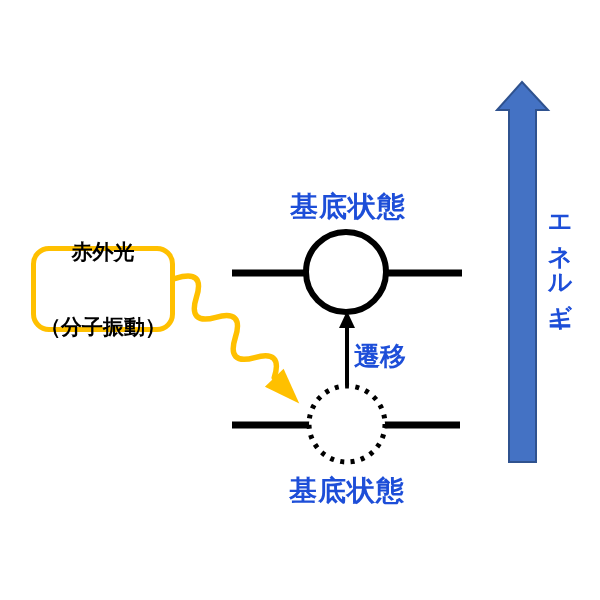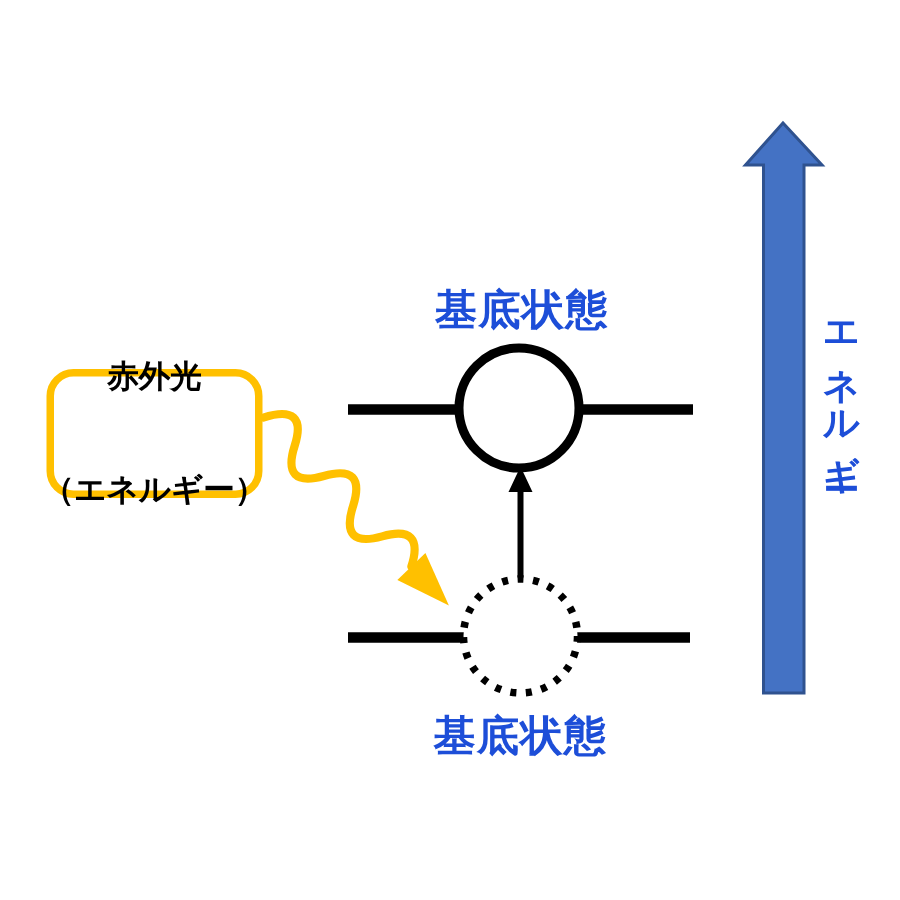--- a/index.html
+++ b/index.html
@@ -98,21 +98,22 @@
     <g transform="translate(177,277) rotate(46)">
       <path d="M 0 2 Q 14 -26 28 0 T 56 0 T 84 0 T 112 0 T 140 0" fill="none" stroke-width="5.5" stroke-linecap="round" stroke="#FFC000"></path>
       <polygon points="140,-13 176,0 140,13" fill="#FFC000"></polygon>
     </g>
   </svg>
 
   <div class="label state-label upper-state-label">基底状態</div>
 
   <div class="label state-label lower-state-label">基底状態</div>
 
+  <div class="label transition-label">遷移</div>
 
   <div class="label energy-label">エネルギー</div>
 
   <div class="infrared-box" style="border-color: rgb(255, 192, 0);">
     <div class="line1">赤外光</div>
-    <div class="line2">（エネルギー）</div>
+    <div class="line2">（分子振動）</div>
   </div>
 
 </div>
 
 </body></html>

